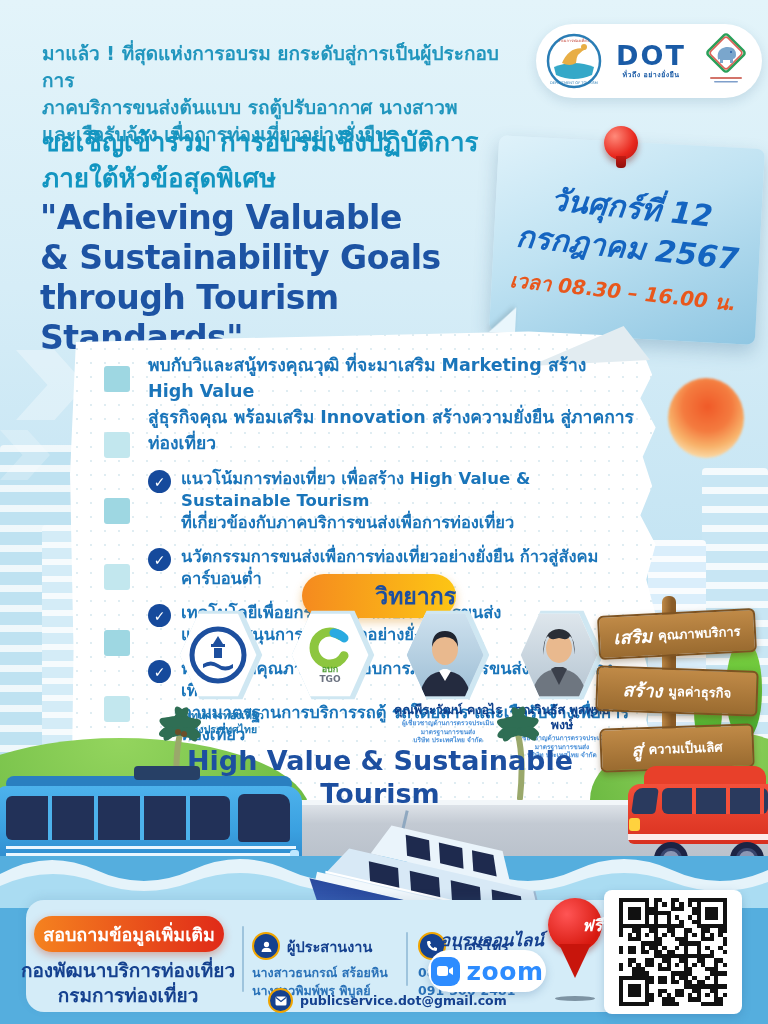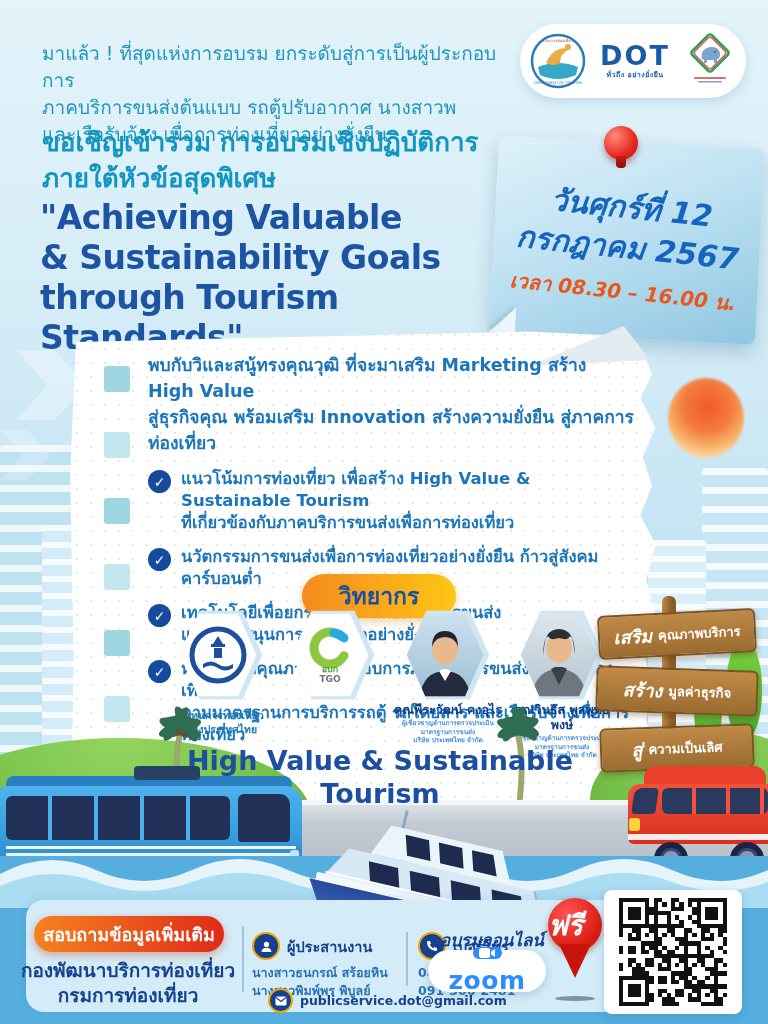--- a/index.html
+++ b/index.html
@@ -1,21 +1,21 @@
 <!DOCTYPE html>
 <html><head>
 <meta charset="utf-8">
 <style>
   html,body{margin:0;padding:0;}
   body{width:768px;height:1024px;font-family:"DejaVu Sans","Liberation Sans",sans-serif;}
   .poster{position:relative;width:768px;height:1024px;overflow:hidden;
     background:linear-gradient(180deg,#e3f4fa 0%,#d6edf7 28%,#c4e4f3 55%,#aed9ee 80%,#9fd2ec 100%);}
   .abs{position:absolute;}
   
-  .tagline{color:#2196be;font-weight:400;font-size:19px;line-height:27px;}
+  .tagline{color:#2196be;font-weight:700;font-size:19px;line-height:27px;}
   .logo-pill{background:#fff;border-radius:38px;box-shadow:0 4px 12px rgba(30,80,120,.15);
     display:flex;align-items:center;justify-content:center;gap:14px;}
   .dot-word{color:#1a5ba6;font-weight:800;font-size:27px;letter-spacing:2px;line-height:26px;text-align:center;}
   .dot-tag{color:#1a5ba6;font-size:7px;font-weight:600;text-align:center;letter-spacing:.5px;}
   
   .th-title{color:#1295c1;font-weight:800;font-size:26px;line-height:36px;}
   .en-title{color:#1d53a3;font-weight:800;font-size:33px;line-height:40px;letter-spacing:-.5px;}
   
   .note{background:linear-gradient(155deg,#dff2fa 0%,#bfe2f2 45%,#8fc6e2 100%);
     border-radius:8px;box-shadow:0 8px 18px rgba(40,90,130,.25);}
@@ -31,21 +31,21 @@
     background-size:14px 14px;
     clip-path:polygon(1% 2.4%,78% 0.6%,95% 1.4%,97.4% 4%,99% 8%,97% 12%,99.6% 17%,97.4% 22%,99% 27%,97% 32%,99.6% 37%,98% 43%,99.6% 49%,97.4% 55%,99% 61%,98% 67%,99.6% 73%,98% 80%,99.2% 100%,0 100%,.6% 55%,0 25%);
     box-shadow:0 10px 25px rgba(50,100,140,.18);}
   .chk-sq{width:26px;height:26px;border-radius:3px;}
   .intro{color:#1a75ba;font-weight:800;font-size:17.5px;line-height:26px;}
   .b-row{display:flex;gap:10px;margin-top:12px;align-items:flex-start;}
   .b-ic{flex:0 0 23px;width:23px;height:23px;border-radius:50%;background:#164a9c;color:#fff;
     font-size:14px;font-weight:800;display:flex;align-items:center;justify-content:center;margin-top:2px;}
   .b-tx{color:#1a75ba;font-weight:700;font-size:16.5px;line-height:22px;}
   .spk-pill{background:linear-gradient(90deg,#f58a1f,#fdc614);border-radius:23px;
-    display:flex;align-items:center;justify-content:center;color:#1d4fa0;font-weight:800;font-size:23px;
+    display:flex;align-items:center;justify-content:flex-end;color:#1d4fa0;font-weight:800;font-size:23px;
     box-shadow:0 4px 10px rgba(220,140,20,.4);}
   .hexo{width:86px;height:94px;background:#cfe7f2;clip-path:polygon(25% 3%,75% 3%,98% 50%,75% 97%,25% 97%,2% 50%);
     display:flex;align-items:center;justify-content:flex-start;}
   .hexi{width:80px;height:88px;background:#fff;clip-path:polygon(25% 3%,75% 3%,98% 50%,75% 97%,25% 97%,2% 50%);
     display:flex;align-items:center;justify-content:center;overflow:hidden;}
   .sp-cell{position:absolute;width:112px;text-align:center;}
   .sp-lab{color:#1b79b8;font-weight:800;font-size:10.5px;line-height:13.5px;margin-top:7px;}
   .sp-name{color:#10418c;font-weight:800;font-size:12.5px;line-height:15px;}
   .sp-desc{color:#4a90d9;font-weight:600;font-size:6.5px;line-height:8.5px;margin-top:2px;}
   .slogan{color:#1d4fa0;font-weight:800;font-size:27px;line-height:33px;text-align:center;}
@@ -70,21 +70,21 @@
     display:flex;align-items:center;justify-content:center;flex:0 0 auto;}
   .f-h{color:#15418f;font-weight:800;font-size:14.5px;}
   .f-t{color:#2a72b8;font-weight:700;font-size:12.5px;line-height:18px;}
   .vline{width:2px;background:#9ec4dd;border-radius:1px;}
   .online{color:#15418f;font-weight:800;font-size:17px;}
   .zoom-pill{background:#fff;border-radius:21px;display:flex;align-items:center;justify-content:center;gap:7px;
     box-shadow:0 3px 8px rgba(50,100,150,.25);}
   .zoom-word{color:#2d8cff;font-weight:800;font-size:25px;letter-spacing:.5px;}
   .zoom-cam{width:29px;height:29px;border-radius:9px;background:#2d8cff;display:flex;align-items:center;justify-content:center;}
   .free-ball{width:54px;height:54px;border-radius:50%;background:radial-gradient(circle at 35% 30%,#f55,#d81a10 70%);
-    display:flex;align-items:center;justify-content:flex-start;color:#fff;font-weight:800;font-style:italic;font-size:28px;
+    display:flex;align-items:center;justify-content:flex-end;color:#fff;font-weight:800;font-style:italic;font-size:16px;
     box-shadow:0 3px 6px rgba(120,10,5,.4);}
   .free-tip{width:0;height:0;border:16px solid transparent;border-top:34px solid #c8150c;margin:-8px auto 0;}
   .qr-box{background:#fff;border-radius:8px;display:flex;align-items:center;justify-content:center;
     box-shadow:0 3px 8px rgba(50,100,150,.25);}
   .chev{width:70px;height:70px;background:rgba(255,255,255,.5);clip-path:polygon(0 0,55% 0,100% 50%,55% 100%,0 100%,45% 50%);}
 </style>
 </head>
 <body>
 
 <div class="poster">
@@ -102,21 +102,21 @@
     background-image:repeating-linear-gradient(to bottom,rgba(255,255,255,.85) 0 6px,transparent 6px 16px);border-radius:4px;"></div>
   <div class="abs chev" style="left:16px;top:350px;opacity:.65;"></div>
   <div class="abs chev" style="left:0px;top:430px;width:50px;height:50px;opacity:.45;"></div>
 
   <div class="abs tagline" style="left:42px;top:40px;width:470px;">
     <div>มาแล้ว ! ที่สุดแห่งการอบรม ยกระดับสู่การเป็นผู้ประกอบการ</div>
     <div>ภาคบริการขนส่งต้นแบบ รถตู้ปรับอากาศ นางสาวพ</div>
     <div>และเรือรับจ้าง เพื่อการท่องเที่ยวอย่างยั่งยืน</div>
   </div>
 
-  <div class="abs logo-pill" style="left:520px;top:24px;width:226px;height:74px;">
+  <div class="abs logo-pill" style="left:536px;top:24px;width:226px;height:74px;">
     <svg width="56" height="56" viewBox="0 0 56 56">
       <circle cx="28" cy="28" r="26" fill="#fff" stroke="#2a7db5" stroke-width="2.5"></circle>
       <path d="M8 34 Q28 26 48 34 L46 42 Q28 50 10 42 Z" fill="#35a8c8"></path>
       <path d="M16 30 Q24 12 40 16 Q30 20 30 30 Q24 34 16 30 Z" fill="#e8ae45"></path>
       <circle cx="38" cy="14" r="3" fill="#e8ae45"></circle>
       <text x="28" y="9" font-size="4" fill="#c0392b" text-anchor="middle">กรมการท่องเที่ยว</text>
       <text x="28" y="51" font-size="3.6" fill="#2a7db5" text-anchor="middle">DEPARTMENT OF TOURISM</text>
     </svg>
     <div>
       <div class="dot-word">DOT</div>
@@ -453,21 +453,21 @@
           <rect x="0.5" y="0.5" width="11" height="9" rx="1.5" fill="#fff"></rect>
           <path d="M1 1.5 L6 5.5 L11 1.5" stroke="#15418f" stroke-width="1.2" fill="none"></path>
         </svg>
     </div>
     <span class="f-t" style="color:#15418f;font-weight:700;">publicservice.dot@gmail.com</span>
   </div>
 
   <div class="abs online" style="left:432px;top:926px;width:120px;text-align:center;font-style:italic;">
     <span>อบรมออนไลน์</span>
   </div>
-  <div class="abs zoom-pill" style="left:428px;top:950px;width:118px;height:42px;flex-direction:column;">
+  <div class="abs zoom-pill" style="left:428px;top:950px;width:118px;height:42px;">
     <div class="zoom-cam">
       <svg width="17" height="12" viewBox="0 0 17 12">
           <rect x="0" y="1" width="11" height="10" rx="2.5" fill="#fff"></rect>
           <path d="M12 4.5 L16 2 L16 10 L12 7.5 Z" fill="#fff"></path>
         </svg>
     </div>
     <span class="zoom-word">zoom</span>
   </div>
 
   <div class="abs" style="left:548px;top:898px;">

